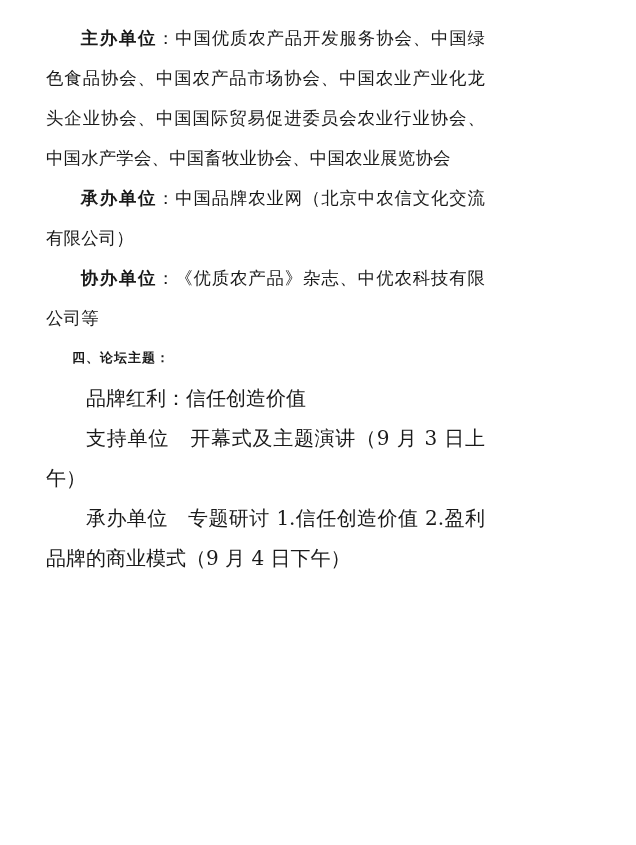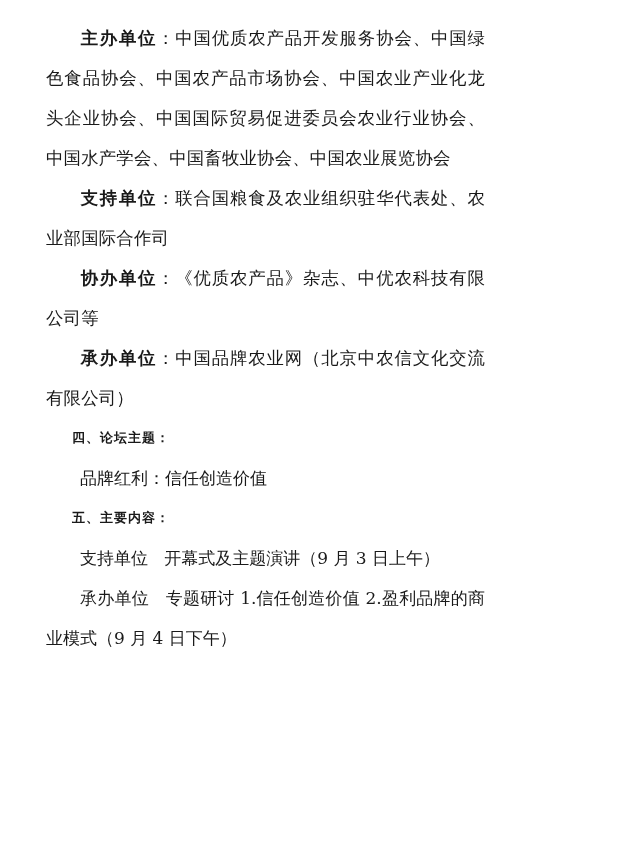--- a/index.html
+++ b/index.html
@@ -38,55 +38,51 @@
   }
   .heading {
     font-size: 13px;
     line-height: 40px;
     margin: 0;
     text-indent: 2em;
     font-weight: bold;
     letter-spacing: 1px;
   }
   .block-line {
-    font-size: 17px;
+    font-size: 20px;
     line-height: 40px;
     margin: 0;
     text-indent: 2em;
     text-align: justify;
     text-justify: inter-ideograph;
   }
 </style>
 </head>
 <body>
 
 <div class="page">
 
   <p class="para indent">
     <span class="label">主办单位</span><span>：</span><span>中国优质农产品开发服务协会、中国绿色食品协会、中国农产品市场协会、中国农业产业化龙头企业协会、中国国际贸易促进委员会农业行业协会、中国水产学会、中国畜牧业协会、中国农业展览协会</span>
   </p>
 
+
   <p class="para indent">
-    <span class="label">支持单位</span><span>：</span><span>联合国粮食及农业组织驻华代表处、农业部国际合作司</span>
+    <span class="label">承办单位</span><span>：</span><span>中国品牌农业网（北京中农信文化交流有限公司）</span>
   </p>
 
   <p class="para indent">
     <span class="label">协办单位</span><span>：</span><span>《优质农产品》杂志、中优农科技有限公司等</span>
-  </p>
-
-  <p class="para indent">
-    <span class="label">承办单位</span><span>：</span><span>中国品牌农业网（北京中农信文化交流有限公司）</span>
   </p>
 
   <p class="heading">四、论坛主题：</p>
 
   <p class="block-line">品牌红利：信任创造价值</p>
 
 
-  <p class="heading">五、主要内容：</p>
 
   <p class="block-line">
     <span>支持单位</span>&nbsp;&nbsp;&nbsp;<span>开幕式及主题演讲（9 月 3 日上午）</span>
   </p>
 
   <p class="block-line">
     <span>承办单位</span>&nbsp;&nbsp;&nbsp;<span>专题研讨  1.信任创造价值  2.盈利品牌的商业模式（9 月 4 日下午）</span>
   </p>
 
 </div>

